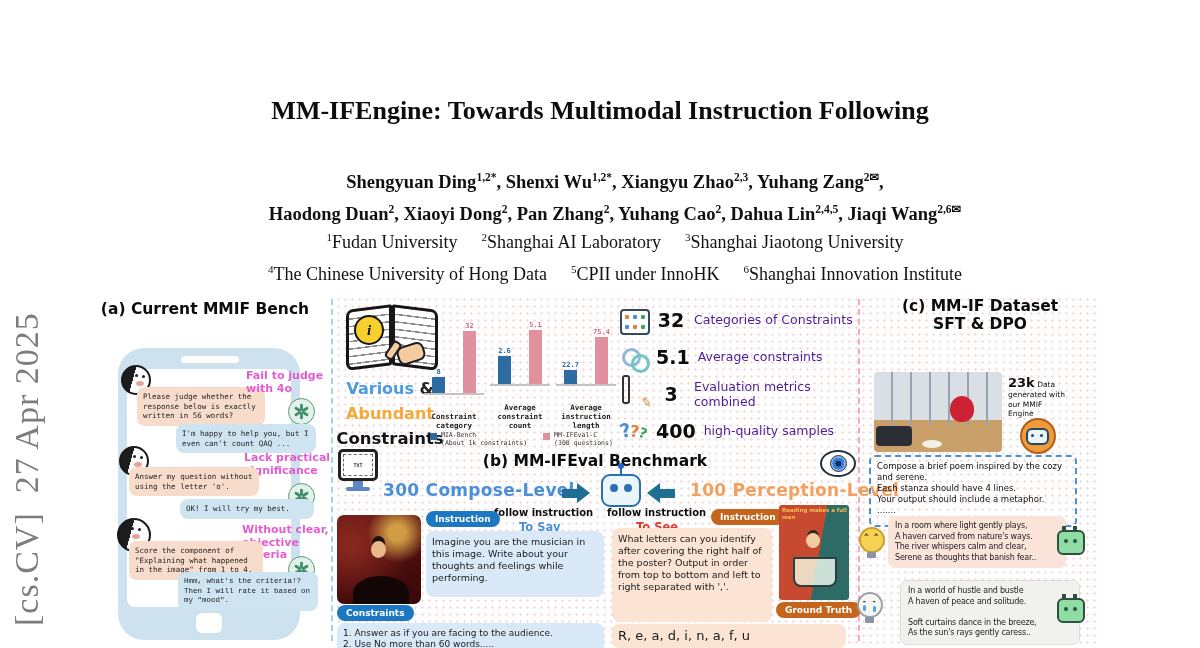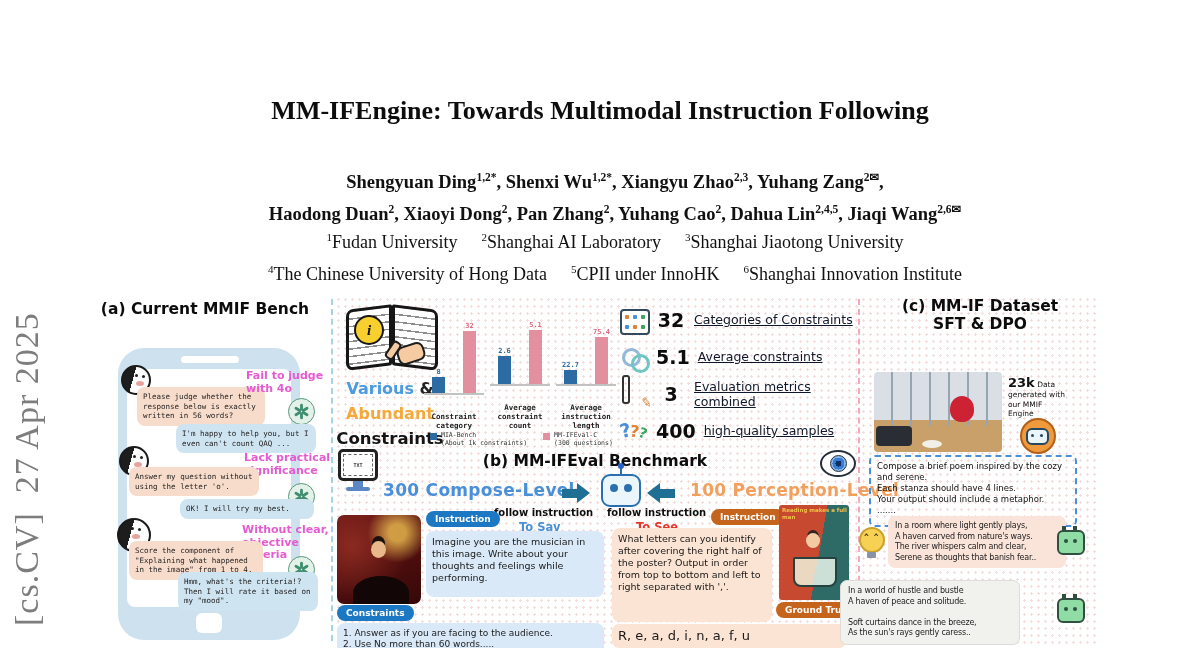--- a/index.html
+++ b/index.html
@@ -72,21 +72,21 @@
   .ccat{margin-top:17px;font:bold 7.5px/9px "DejaVu Sans Mono",monospace;text-align:center;white-space:pre-line;color:#222;}
   .legend{position:absolute;left:430px;top:431px;width:190px;display:flex;gap:16px;}
   .lgitem{display:flex;gap:4px;}
   .lgsw{width:7px;height:7px;margin-top:2px;flex:none;}
   .lgtxt{font:6.5px/8px "DejaVu Sans Mono",monospace;color:#333;}
 
   
   .stats{position:absolute;left:620px;top:301px;width:246px;}
   .stat{display:flex;align-items:center;gap:8px;height:37px;}
   .stat .val{font:bold 19px "DejaVu Sans",sans-serif;color:#0c0c0c;min-width:30px;text-align:center;}
-  .stat .lab{font:12.5px "DejaVu Sans",sans-serif;color:#0f172a;text-decoration:underline;}
+  .stat .lab{font:12.5px "DejaVu Sans",sans-serif;color:#4c1d95;}
   .sicon{width:28px;height:28px;flex:none;position:relative;}
   .icat{border:2px solid #33495e;border-radius:4px;background:#fff;width:24px;height:20px;margin-top:3px;
     display:grid;grid-template-columns:repeat(3,1fr);place-items:center;padding:1px;}
   .icat i{width:4px;height:4px;border-radius:1px;}
   .ilink{margin-top:2px;}
   .ilink::before{content:"";position:absolute;left:2px;top:4px;width:13px;height:13px;border:3px solid #93b9d6;border-radius:50%;}
   .ilink::after{content:"";position:absolute;left:11px;top:10px;width:13px;height:13px;border:3px solid #6fc7c4;border-radius:50%;}
   .iclip{border:2px solid #333;border-radius:3px;background:#fff;width:20px;height:24px;margin-left:2px;
     background-image:repeating-linear-gradient(#fff 0 4px,#aaa 4px 5.5px);background-clip:content-box;padding:3px 2px;}
   .ipencil{position:absolute;right:-4px;bottom:-2px;font-size:13px;color:#d07a2a;transform:rotate(10deg);}
@@ -155,21 +155,21 @@
   .note{position:absolute;left:1008px;top:375px;width:62px;font:7.5px/9.5px "DejaVu Sans",sans-serif;color:#111;}
   .note .big{font:bold 13px "DejaVu Sans",sans-serif;}
   .orobot{position:absolute;left:1020px;top:418px;width:32px;height:32px;border-radius:50%;background:#f09a3e;border:2px solid #b06018;}
   .orobot .visor{position:absolute;left:4px;top:8px;width:19px;height:13px;background:#eaf4fb;border:2px solid #25485f;border-radius:6px;}
   .orobot .visor::before{content:"";position:absolute;left:3px;top:4px;width:3px;height:3px;border-radius:50%;background:#25485f;box-shadow:9px 0 0 #25485f;}
   .promptbox{position:absolute;left:869px;top:455px;width:192px;height:60px;border:2px dashed #4a90d9;border-radius:6px;
     padding:4px 6px;font:8.5px/11px "DejaVu Sans",sans-serif;color:#111;white-space:pre-line;}
   .poem{position:absolute;border-radius:7px;padding:5px 7px;font:8px/10.6px "DejaVu Sans",sans-serif;
     letter-spacing:-0.2px;color:#222;white-space:pre-line;}
   .poem.good{left:888px;top:516px;width:164px;background:#fae3d8;}
-  .poem.bad{left:840px;top:580px;width:164px;background:#f1f1ee;border:1px solid #ddd;}
+  .poem.bad{left:900px;top:580px;width:164px;background:#f1f1ee;border:1px solid #ddd;}
   .bulb{position:absolute;width:22px;height:22px;border-radius:50%;}
   .bulb .base{position:absolute;left:6px;bottom:-7px;width:9px;height:6px;background:#8a93a5;border-radius:1px;}
   .bulb.happy{left:859px;top:527px;background:#f7d154;border:2px solid #c9a22c;}
   .bulb.happy::before{content:"^ ^";position:absolute;left:3px;top:4px;font:bold 8px "DejaVu Sans Mono",monospace;color:#4a3a10;}
   .bulb.sad{left:857px;top:592px;background:#f7f7f1;border:2px solid #98a0ae;}
   .bulb.sad::before{content:"- -";position:absolute;left:3px;top:3px;font:bold 8px "DejaVu Sans Mono",monospace;color:#444;}
   .bulb.sad::after{content:"";position:absolute;left:4px;top:11px;width:3px;height:6px;border-radius:2px;background:#58a0e0;box-shadow:10px 1px 0 #58a0e0;}
   .grobot{position:absolute;width:24px;height:21px;background:#8fdca4;border:2px solid #2f4f3f;border-radius:6px;}
   .grobot::before{content:"";position:absolute;left:5px;top:7px;width:4px;height:4px;border-radius:50%;background:#2f4f3f;box-shadow:9px 0 0 #2f4f3f;}
   .grobot::after{content:"";position:absolute;top:-6px;left:3px;width:4px;height:5px;background:#2f4f3f;box-shadow:11px 0 0 #2f4f3f;}
@@ -245,21 +245,21 @@
         <g fill="#3f8f6f">
           <rect x="-2" y="-11" width="4" height="10" rx="2"></rect>
           <rect x="-2" y="-11" width="4" height="10" rx="2" transform="rotate(60)"></rect>
           <rect x="-2" y="-11" width="4" height="10" rx="2" transform="rotate(120)"></rect>
           <rect x="-2" y="-11" width="4" height="10" rx="2" transform="rotate(180)"></rect>
           <rect x="-2" y="-11" width="4" height="10" rx="2" transform="rotate(240)"></rect>
           <rect x="-2" y="-11" width="4" height="10" rx="2" transform="rotate(300)"></rect>
         </g>
       </svg>
   </div>
-  <div class="bubble bot" style="left:178px;top:572px;width:128px;">Hmm, what's the criteria!? Then I will rate it based on my "mood".</div>
+  <div class="bubble bot" style="left:178px;top:572px;width:128px;font-family:Liberation Mono, monospace;">Hmm, what's the criteria!? Then I will rate it based on my "mood".</div>
 
   <div class="book">
     <span class="bpage bookL"></span>
     <span class="bpage bookR"></span>
     <span class="bbadge">i</span>
     <span class="hand"></span>
   </div>
   <div class="tagline">
     <span class="tag1">Various</span><span class="tagamp"> &amp;</span>
     <span class="tag2">Abundant</span>

